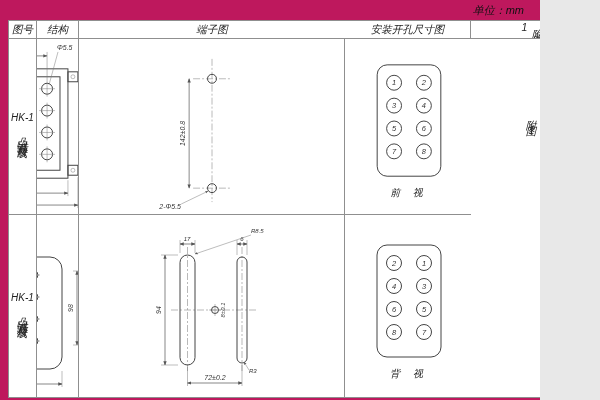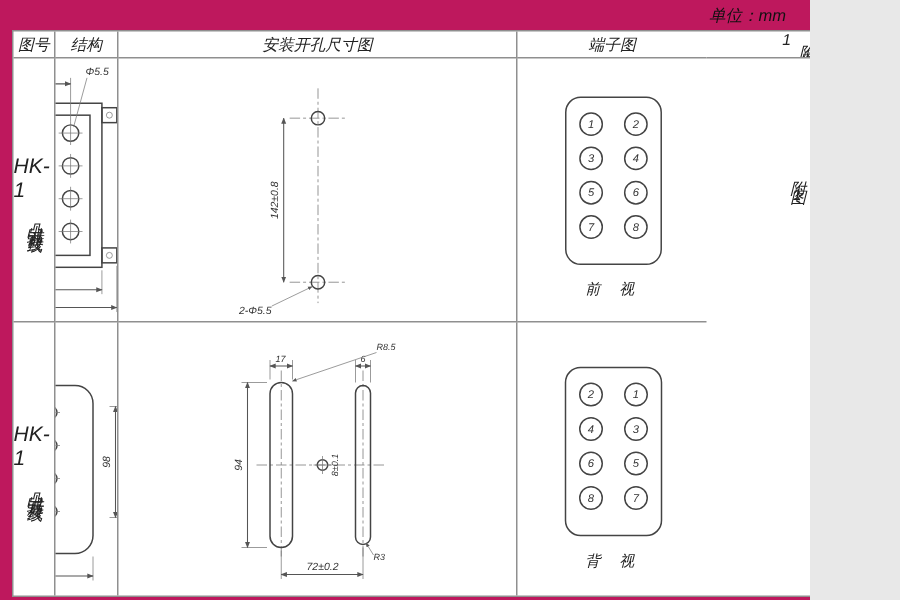--- a/index.html
+++ b/index.html
@@ -18,21 +18,21 @@
   .cell {
     border-right:1px solid #8f8f8f; border-bottom:1px solid #8f8f8f;
     display:flex; flex-direction:column; align-items:center; justify-content:center;
     overflow:hidden; position:relative;
   }
   .cell.lc { border-right:none; }
   .cell.lr { border-bottom:none; }
   .hdr { font-size:10.5px; color:#222; justify-content:center; }
   .vtext { writing-mode:vertical-rl; text-orientation:upright; font-size:10.5px; letter-spacing:6px; color:#222; }
   .vtext.tight { letter-spacing:2px; }
-  .model { font-size:14px; margin-bottom:6px; color:#222; }
+  .model { font-size:10px; margin-bottom:6px; color:#222; }
   svg { display:block; }
   .oline { stroke:#444; stroke-width:1; fill:none; }
   .thin  { stroke:#7a7a7a; stroke-width:0.5; fill:none; }
   .dim   { stroke:#555; stroke-width:0.7; fill:none; }
   .cline { stroke:#8a8a8a; stroke-width:0.6; fill:none; stroke-dasharray:7 2 2 2; }
   .dtxt  { font-size:7px; fill:#333; }
   .dtxt-s{ font-size:6px; fill:#333; }
   .num   { font-size:6px; fill:#333; }
   .tnum  { font-size:7.5px; fill:#333; }
   .vlabel{ font-size:10px; fill:#222; letter-spacing:5px; }
@@ -44,25 +44,25 @@
   <div class="unit-label">单位：mm</div>
 
   <div class="spec-table">
 
     <div class="cell hdr">
         <span>图号</span>
       </div>
     <div class="cell hdr">
         <span>结构</span>
       </div>
+    <div class="cell hdr lc">
+        <span>端子图</span>
+      </div>
     <div class="cell hdr">
         <span>安装开孔尺寸图</span>
-      </div>
-    <div class="cell hdr lc">
-        <span>端子图</span>
       </div>
 
     <div class="cell">
       <span class="vtext">附图1</span>
     </div>
     <div class="cell">
       <span class="model">HK-1</span>
       <span class="vtext tight">凸出式前接线</span>
     </div>
 

